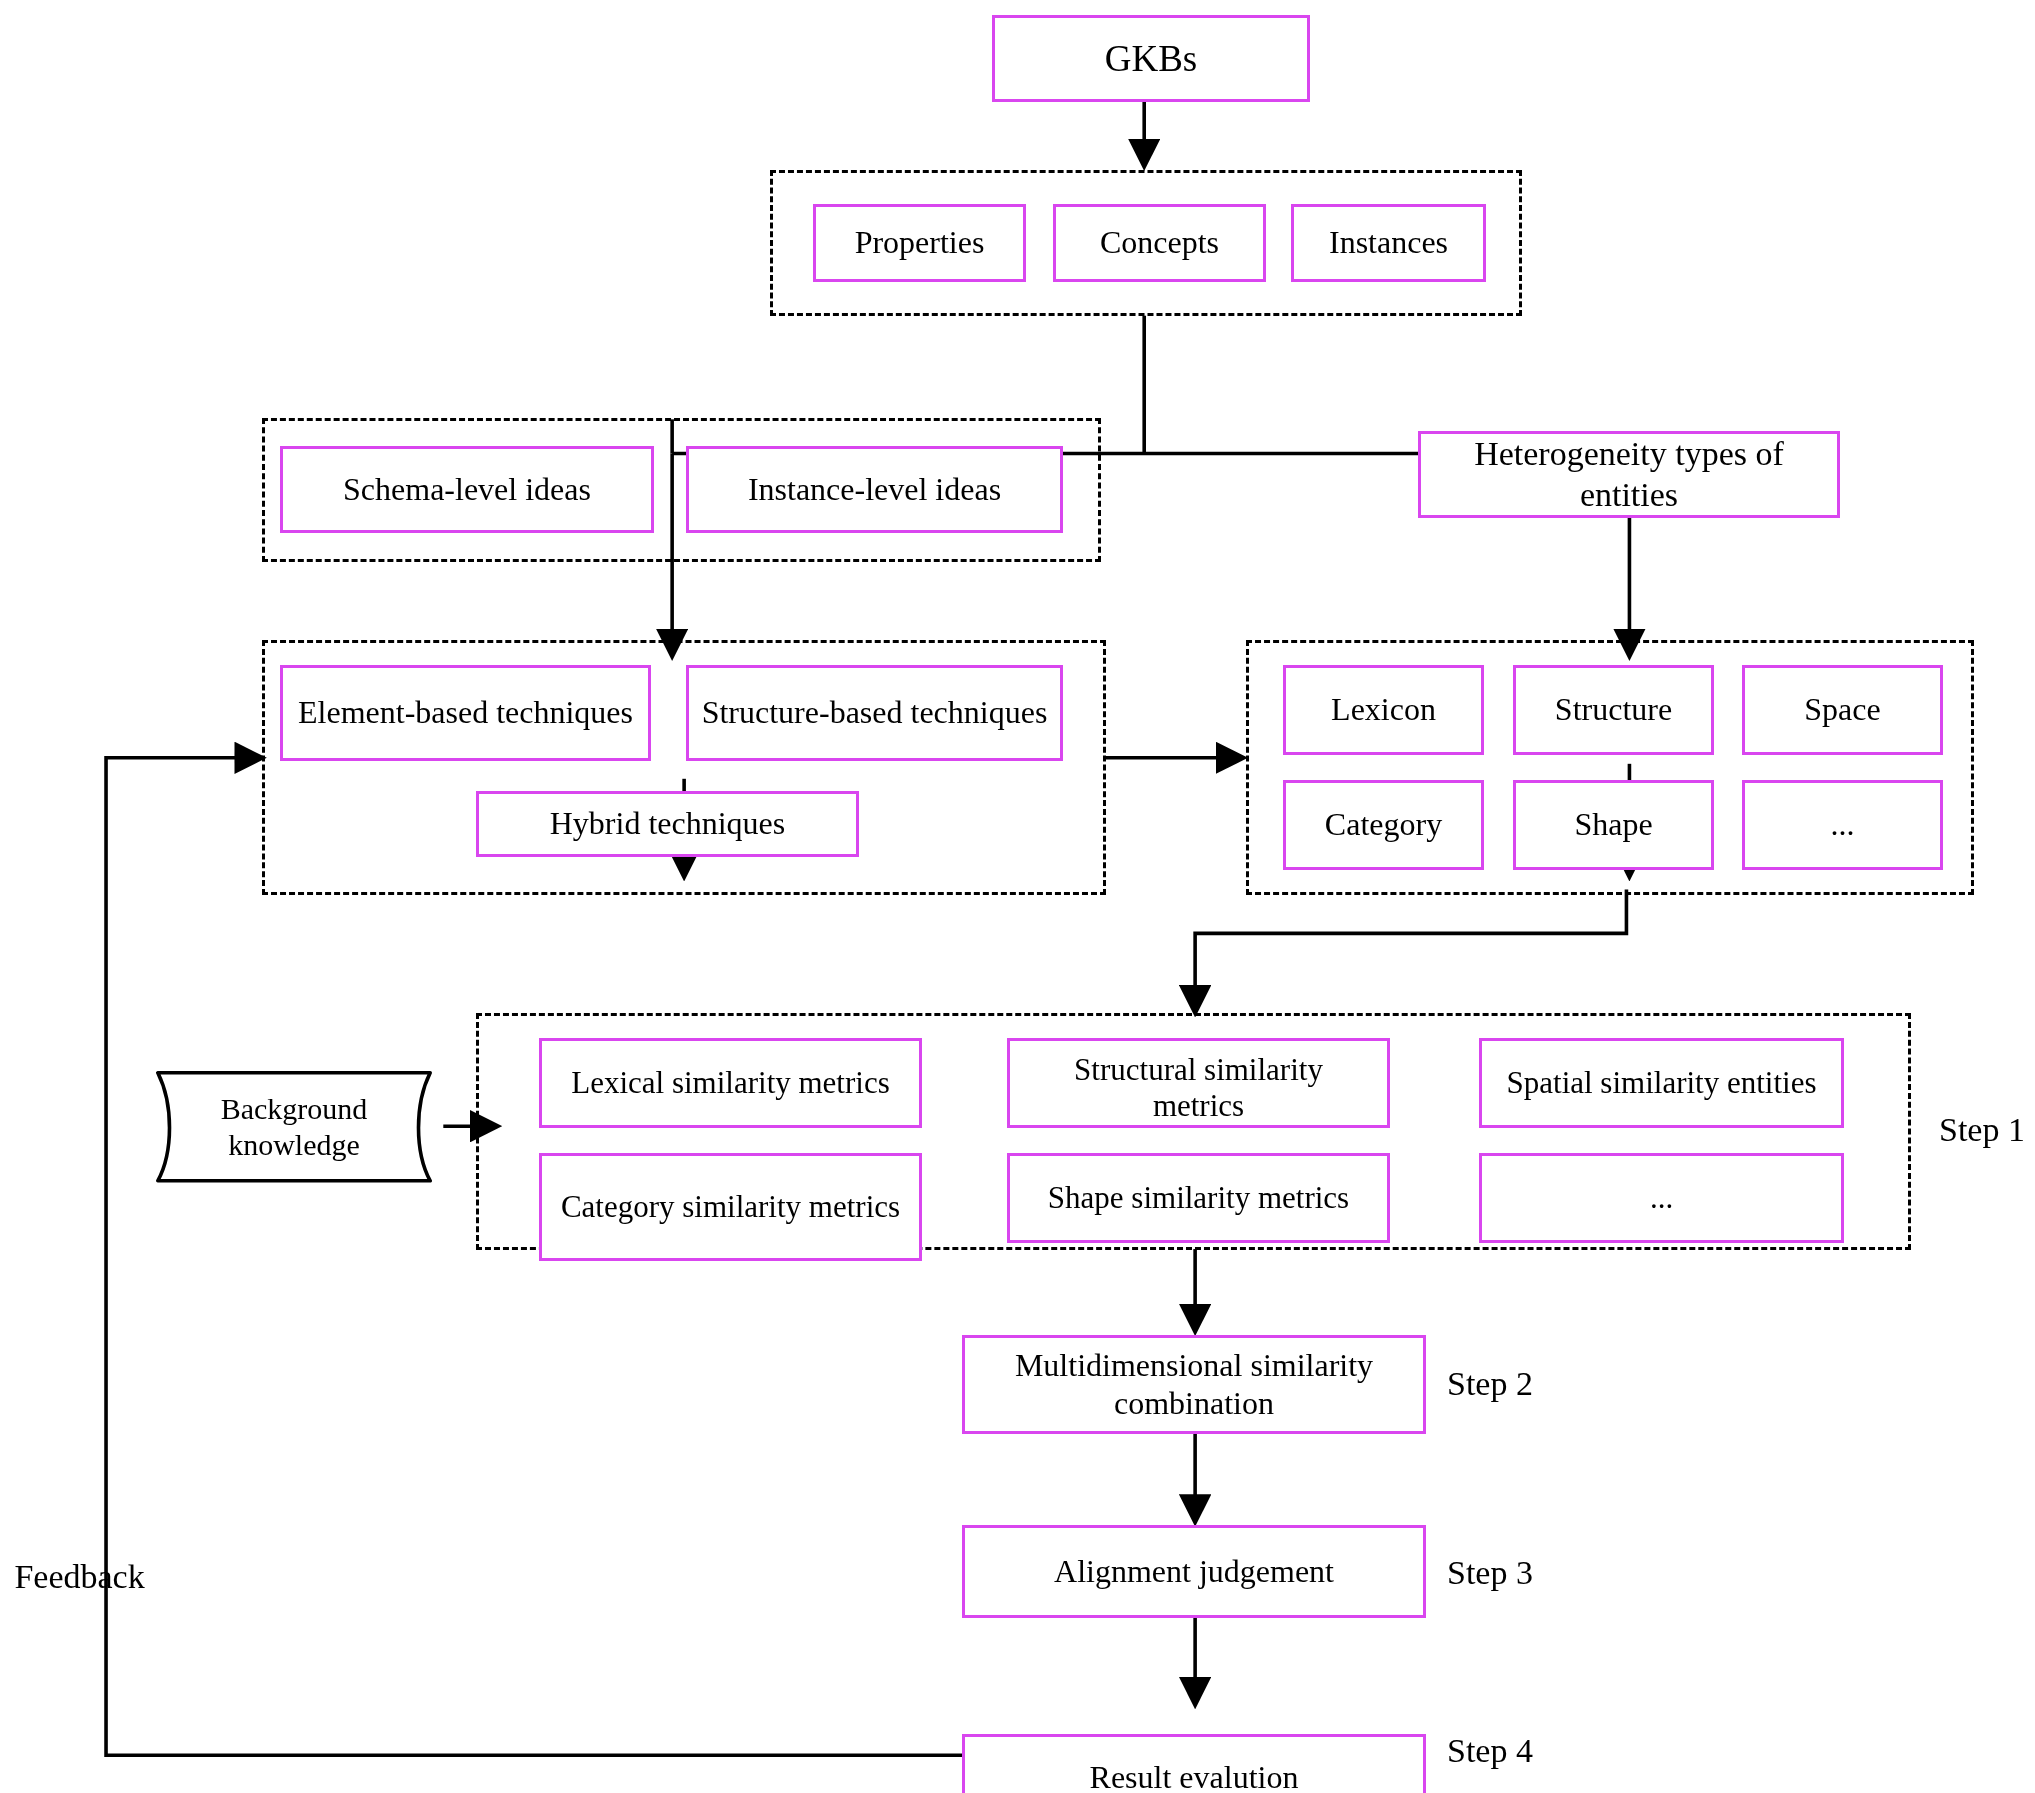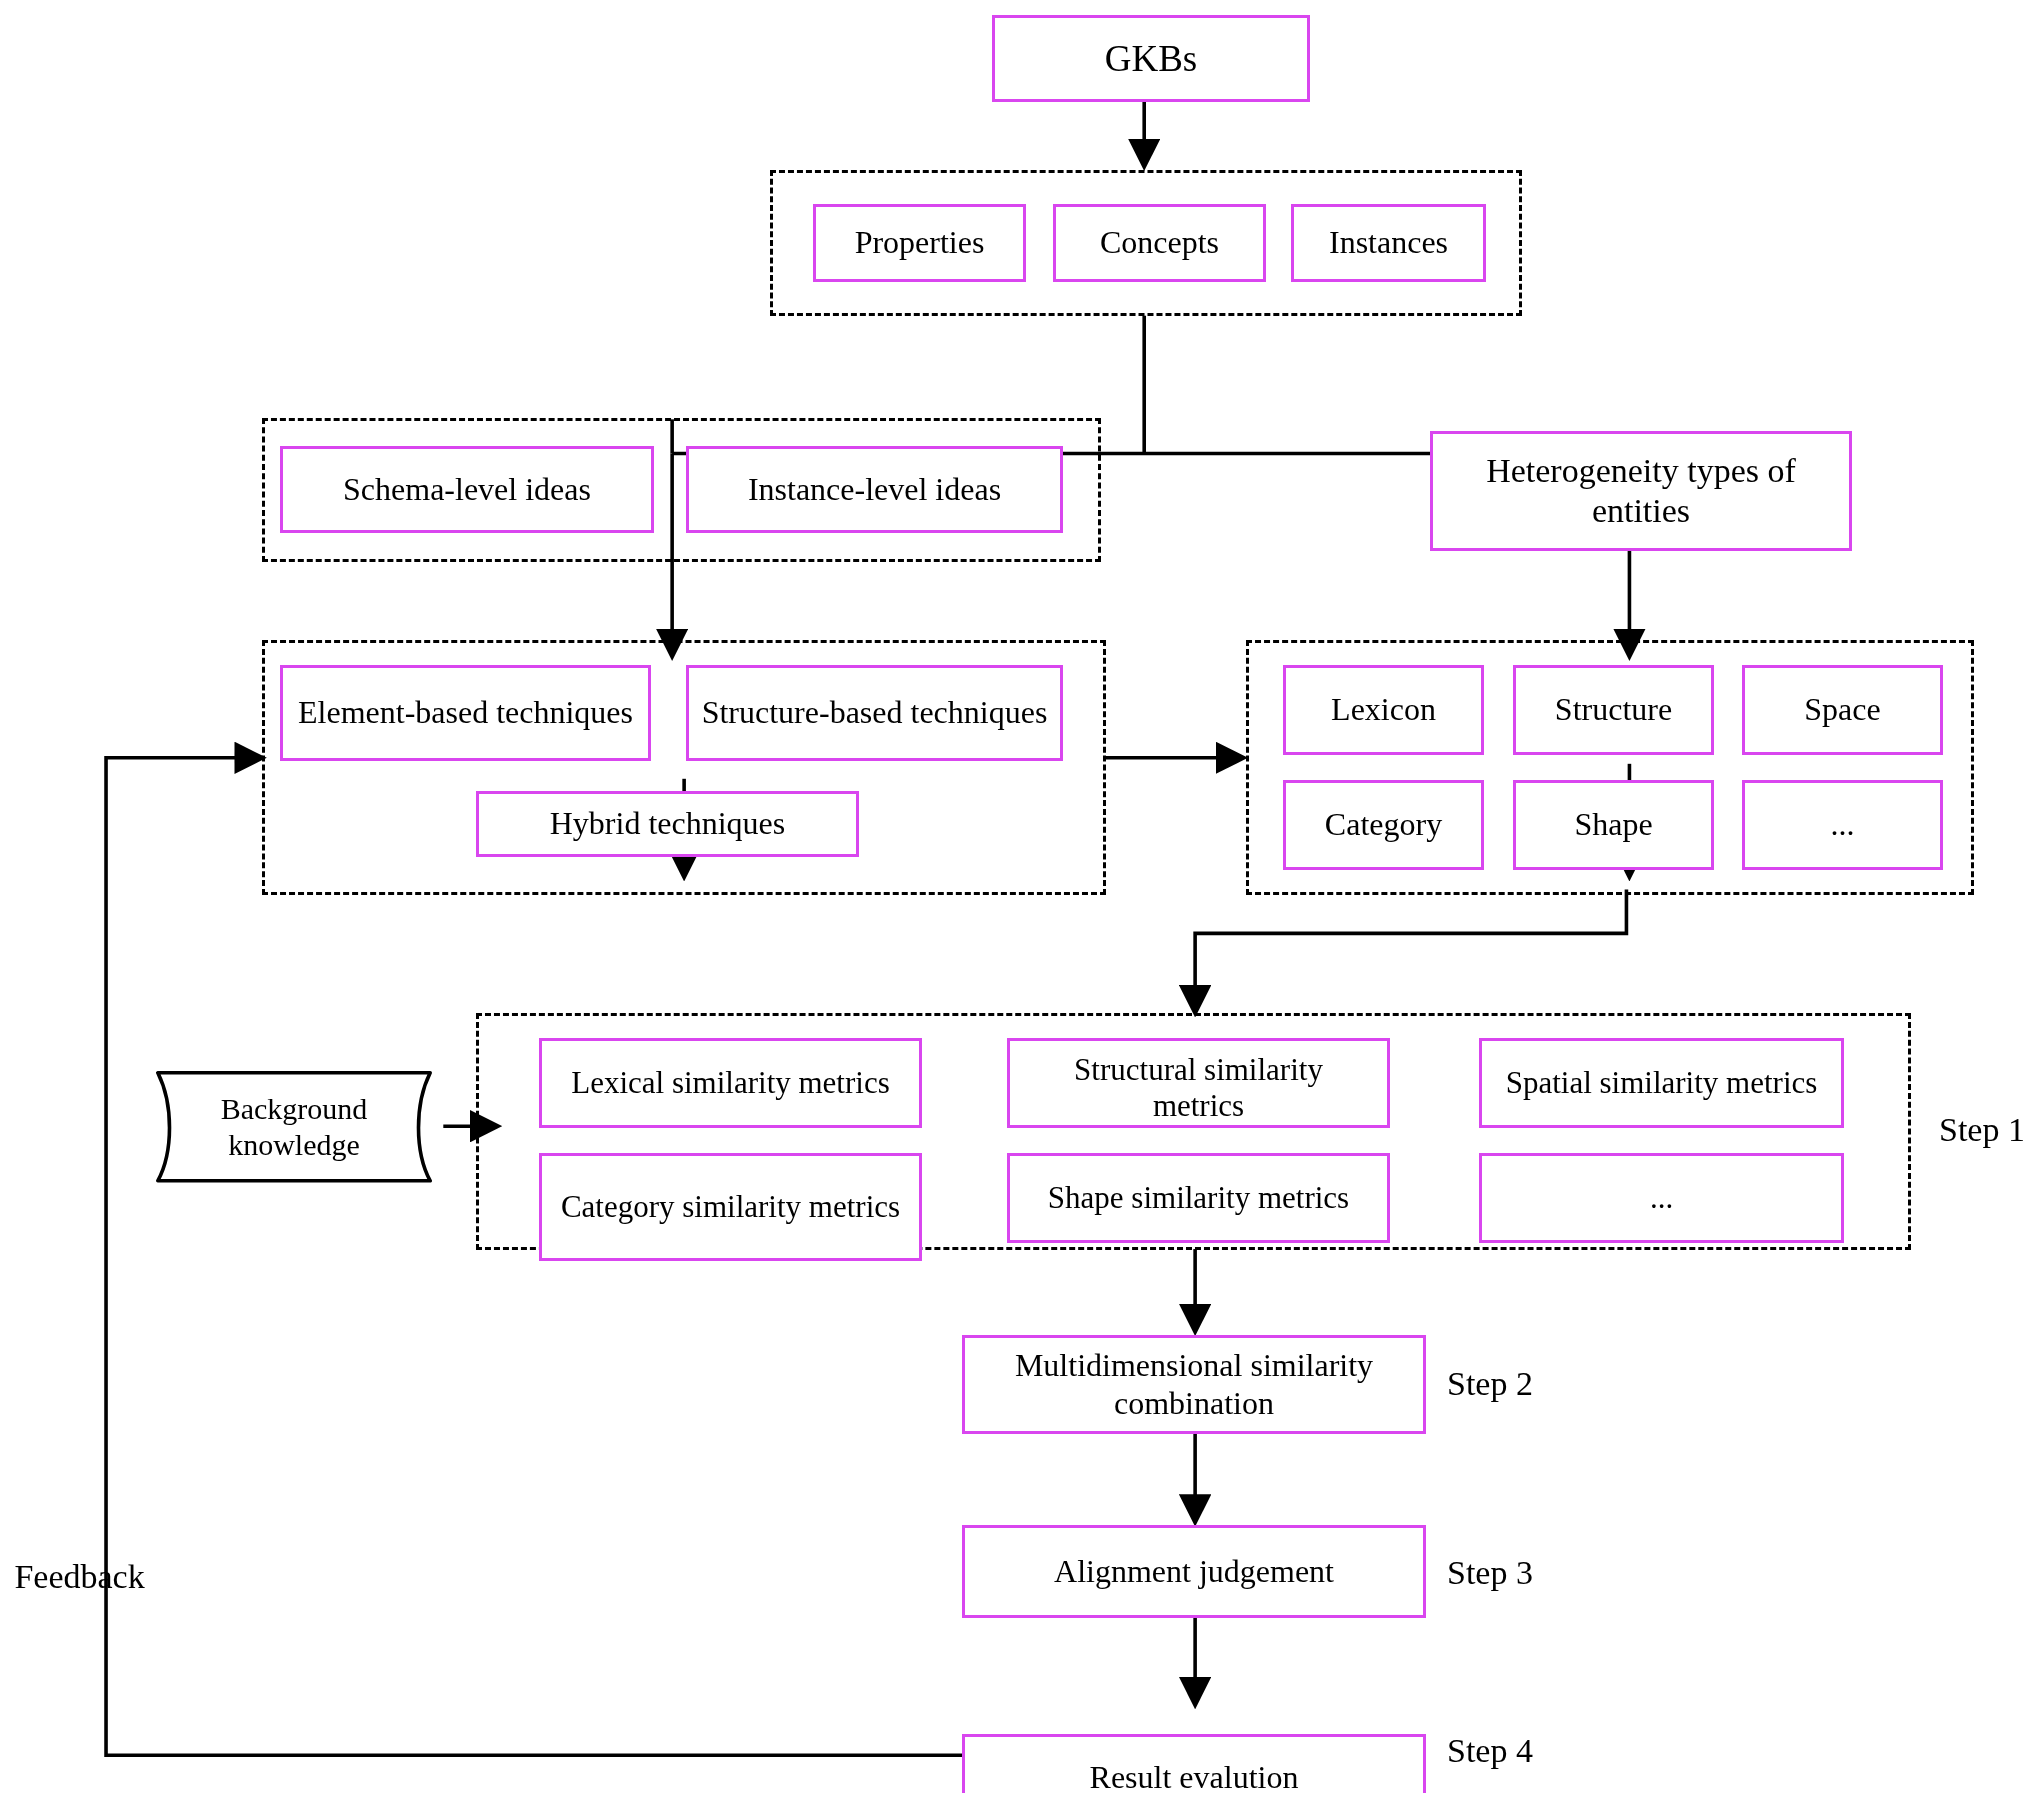--- a/index.html
+++ b/index.html
@@ -75,21 +75,21 @@
   </div>
 
   <div class="group" style="left:262px;top:418px;width:839px;height:144px;"></div>
   <div class="node" style="left:280px;top:446px;width:374px;height:87px;font-size:32px;padding:8px 6px;">
     <span>Schema-level ideas</span>
   </div>
   <div class="node" style="left:686px;top:446px;width:377px;height:87px;font-size:32px;padding:0 7.2px;">
     <span>Instance-level ideas</span>
   </div>
 
-  <div class="node" style="left:1418px;top:431px;width:422px;height:120px;font-size:34px;padding:0 8.4px;margin-left:12px;">
+  <div class="node" style="left:1418px;top:431px;width:422px;height:87px;font-size:34px;padding:0 8.4px;">
     <span>Heterogeneity types of entities</span>
   </div>
 
   <div class="group" style="left:262px;top:640px;width:844px;height:255px;"></div>
   <div class="node" style="left:280px;top:665px;width:371px;height:96px;font-size:32px;padding:0 6px;">
     <span>Element-based techniques</span>
   </div>
   <div class="node" style="left:686px;top:665px;width:377px;height:96px;font-size:32px;padding:0 6px;">
     <span>Structure-based techniques</span>
   </div>
@@ -127,21 +127,21 @@
   </div>
 
   <div class="group" style="left:476px;top:1013px;width:1435px;height:237px;"></div>
   <div class="node" style="left:539px;top:1038px;width:383px;height:90px;font-size:31px;padding:0 21px;">
     <span>Lexical similarity metrics</span>
   </div>
   <div class="node" style="left:1007px;top:1038px;width:383px;height:90px;font-size:31px;padding:0 26px;align-items:flex-end;">
     <span>Structural similarity metrics</span>
   </div>
   <div class="node" style="left:1479px;top:1038px;width:365px;height:90px;font-size:31px;padding:0 13px;">
-    <span>Spatial similarity metrics</span>
+    <span>Spatial similarity entities</span>
   </div>
   <div class="node" style="left:539px;top:1153px;width:383px;height:108px;font-size:31px;padding:0 3.6px;">
     <span>Category similarity metrics</span>
   </div>
   <div class="node" style="left:1007px;top:1153px;width:383px;height:90px;font-size:31px;padding:0 34px;">
     <span>Shape similarity metrics</span>
   </div>
   <div class="node" style="left:1479px;top:1153px;width:365px;height:90px;font-size:31px;">
     <span>...</span>
   </div>

